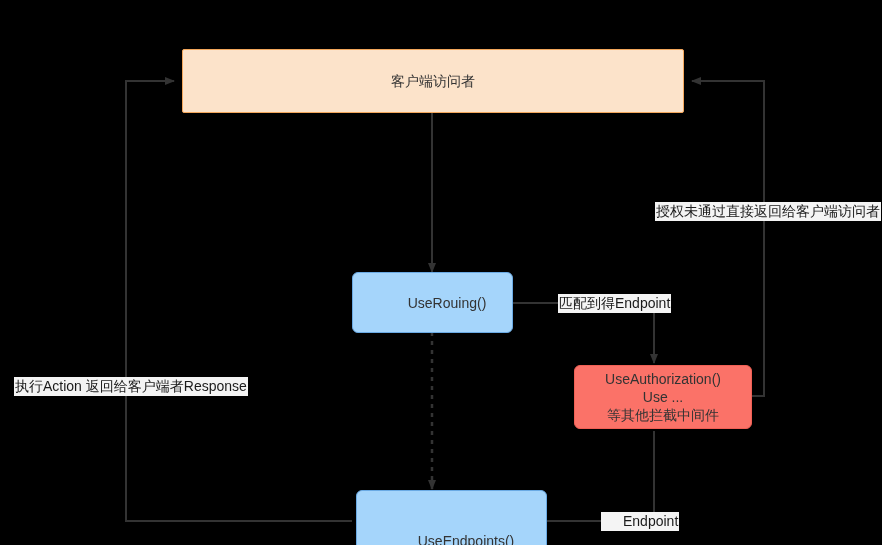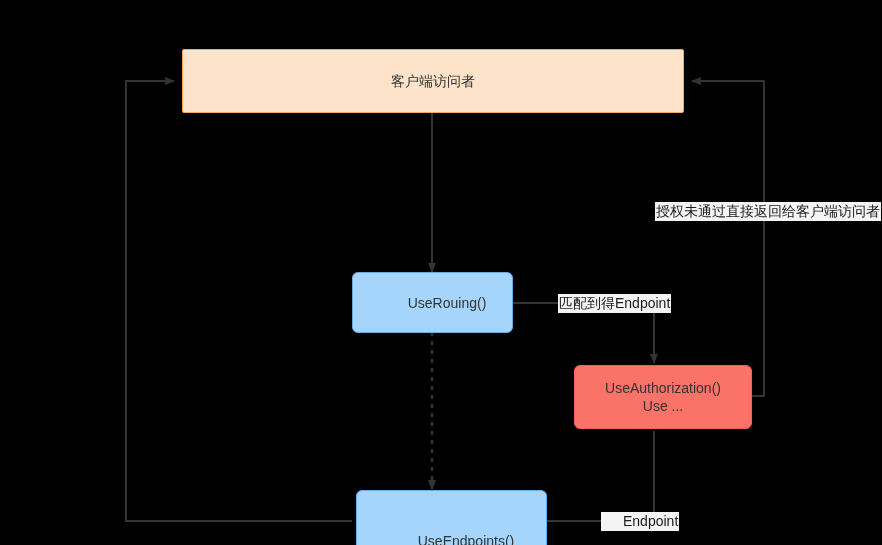--- a/index.html
+++ b/index.html
@@ -91,26 +91,28 @@
     <span>客户端访问者</span>
   </div>
 
   <div class="node node-blue" style="left:352px; top:243px; width:161px; height:61px;">
     <span>UseRouing()</span>
   </div>
 
   <div class="node node-red" style="left:574px; top:336px; width:178px; height:64px; flex-direction:column;">
     <span>UseAuthorization()</span>
     <span>Use ...</span>
+    <span>等其他拦截中间件</span>
   </div>
 
   <div class="node node-blue" style="left:356px; top:461px; width:191px; height:61px;align-items:flex-end;">
     <span>UseEndpoints()</span>
   </div>
 
   <div class="edge-label" style="left:655px; top:173px;">授权未通过直接返回给客户端访问者</div>
 
   <div class="edge-label" style="left:558px; top:265px;">匹配到得Endpoint</div>
 
   <div class="edge-label" style="left:601px; top:483px;padding-left:22px;">Endpoint</div>
 
+  <div class="edge-label" style="left:14px; top:348px;">执行Action 返回给客户端者Response</div>
 
 </div>
 
 </body></html>

